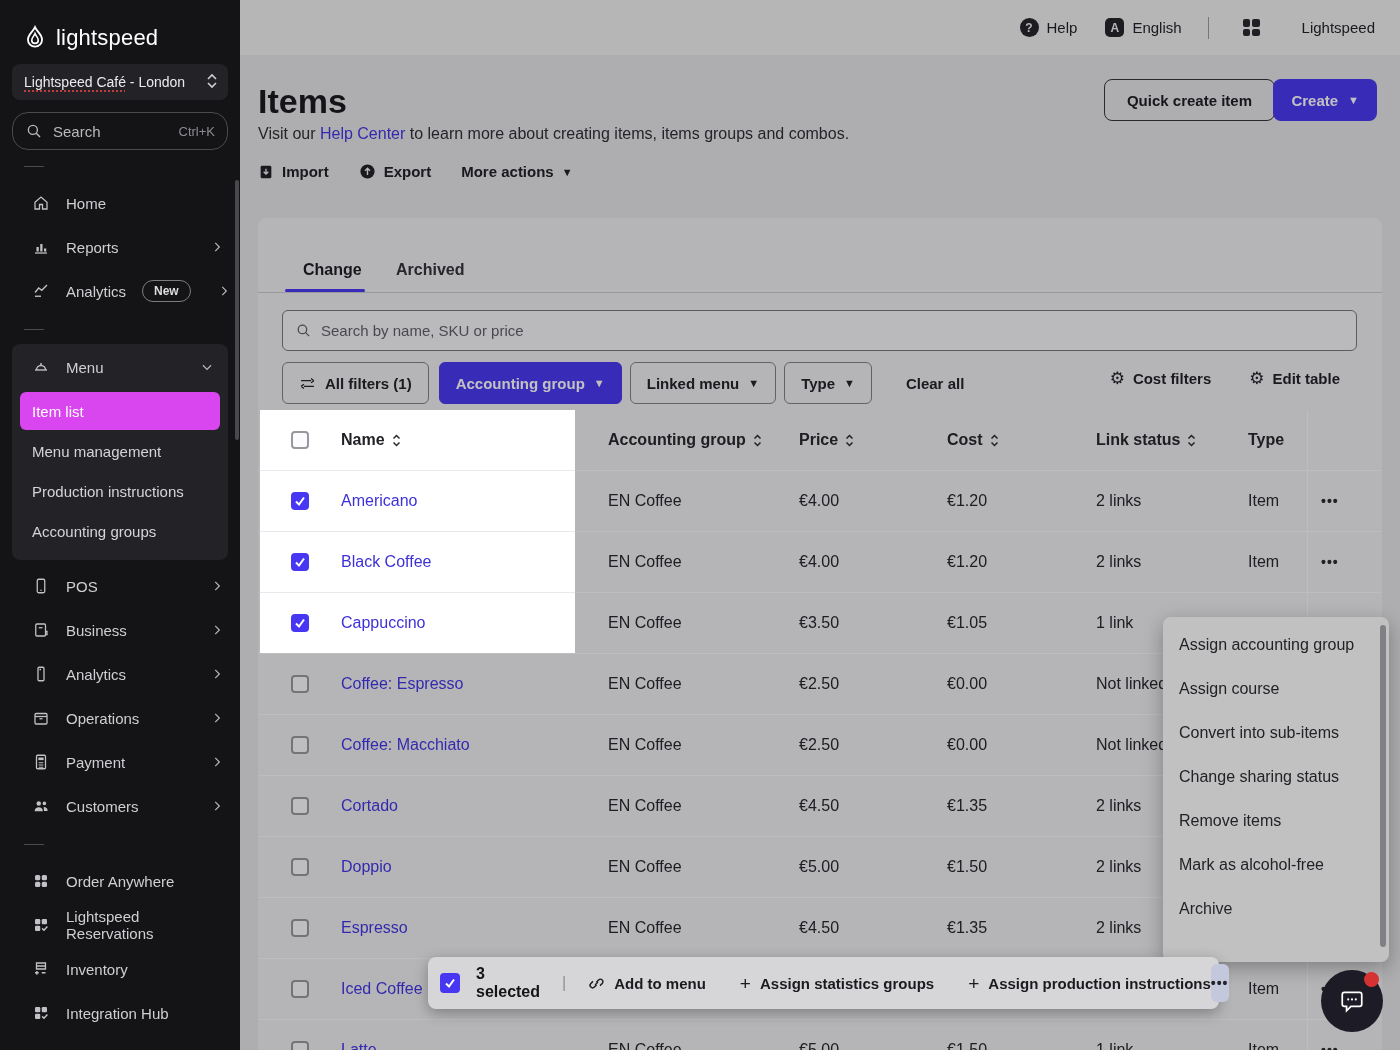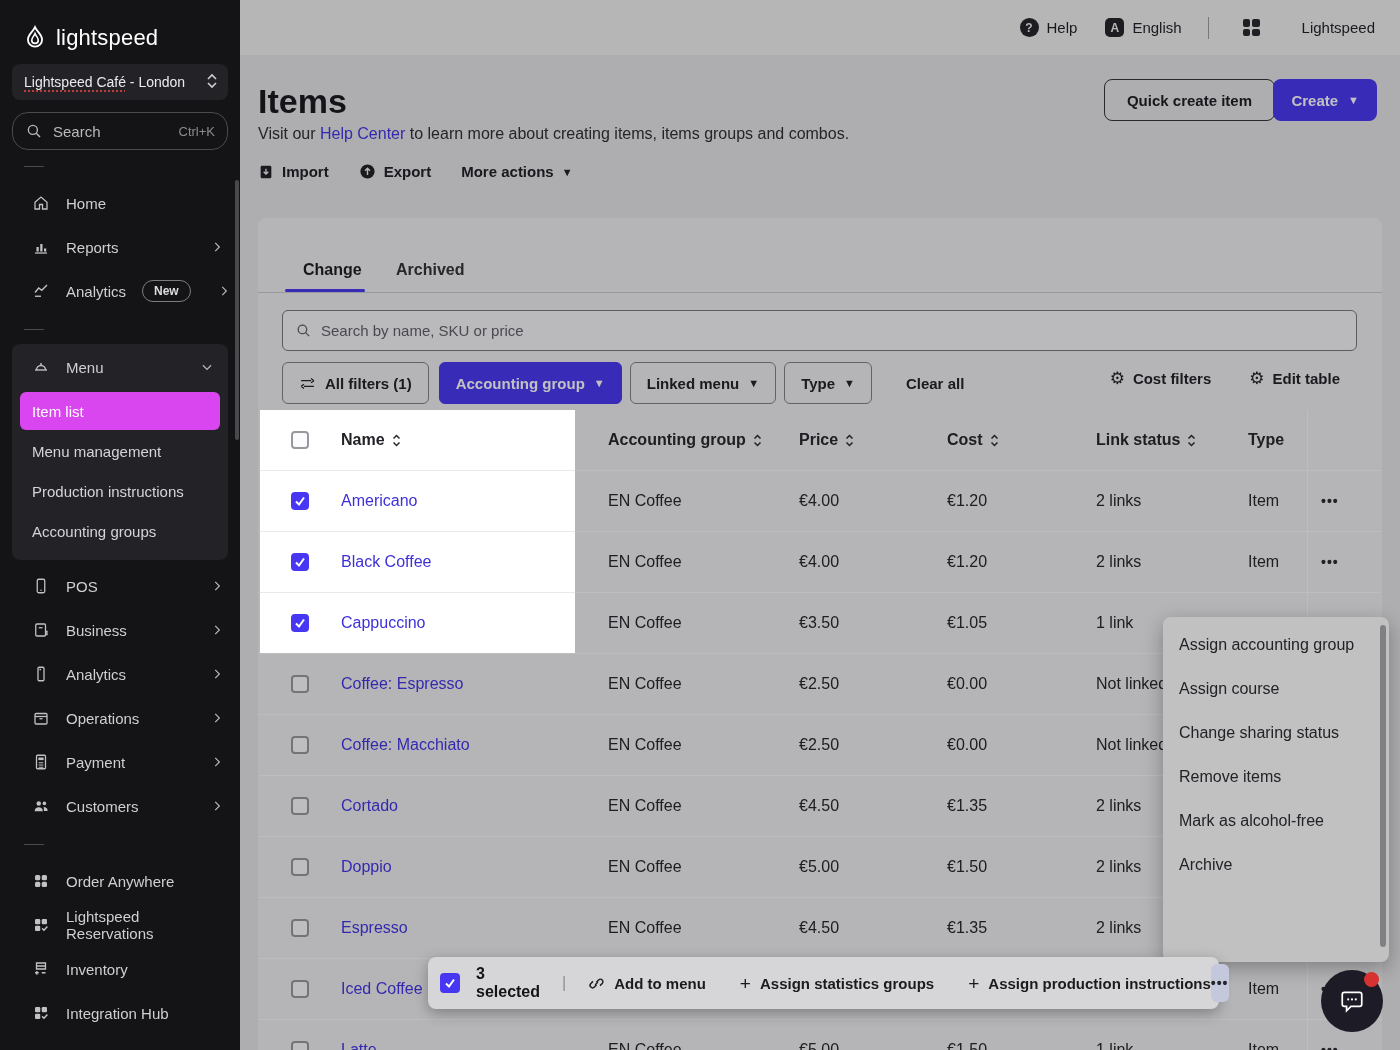--- a/index.html
+++ b/index.html
@@ -657,20 +657,21 @@
       <span class="cell" style="left:838px">1 link</span>
       <span class="cell" style="left:990px">Item</span>
       <span class="cell dots" style="left:1063px">•••</span>
     </div>
   </div>
 
   <div class="ctx-menu" style="left:923px; top:562px;">
     <div class="pad"></div>
     <div class="ctx-item">Assign accounting group</div>
     <div class="ctx-item">Assign course</div>
+    <div class="ctx-item">Convert into sub-items</div>
     <div class="ctx-item">Change sharing status</div>
     <div class="ctx-item">Remove items</div>
     <div class="ctx-item">Mark as alcohol-free</div>
     <div class="ctx-item">Archive</div>
     <div class="ctx-scroll"></div>
   </div>
 </div>
 
 <div class="overlay"></div>
 

